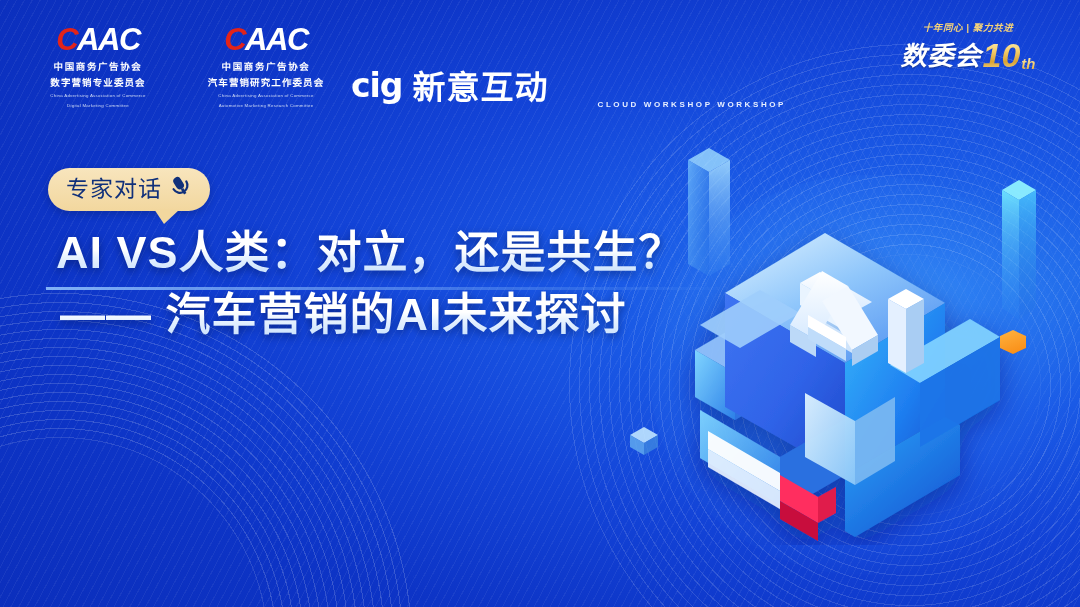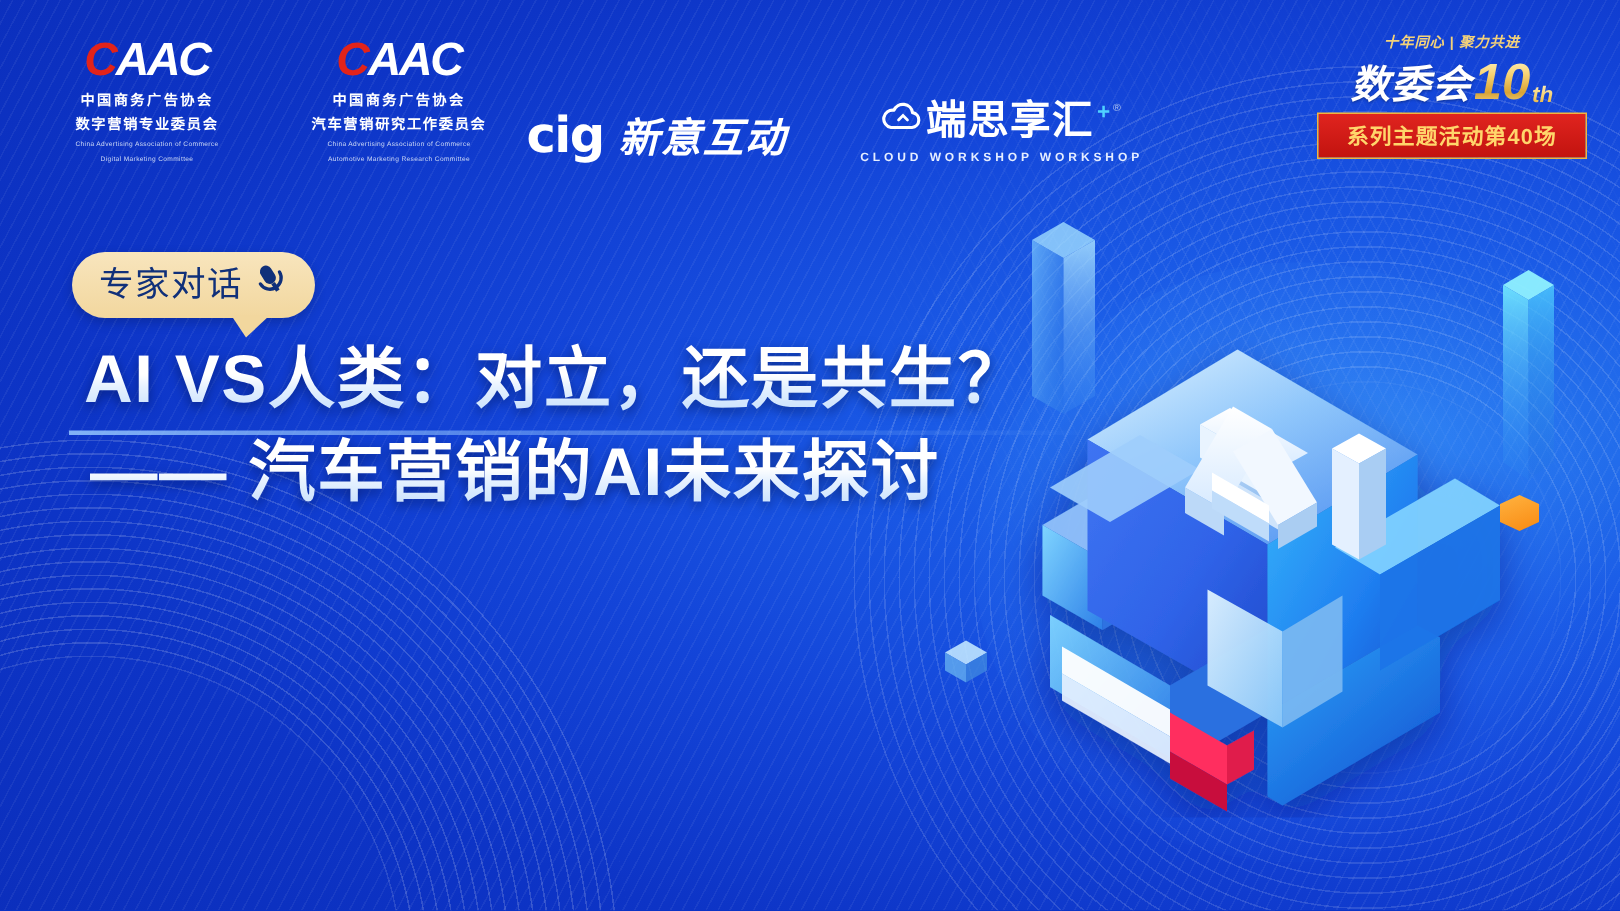--- a/index.html
+++ b/index.html
@@ -61,21 +61,21 @@
   .caac{width:112px;display:flex;flex-direction:column;align-items:center;}
   .caac-mark{font-size:31px;font-weight:bold;font-style:italic;letter-spacing:-1.5px;line-height:1;
     color:#ffffff;white-space:nowrap;}
   .caac-mark .c-red{color:#e2231a;}
   .caac-cn{font-size:9.5px;color:#ffffff;letter-spacing:1.6px;margin-top:4px;white-space:nowrap;font-weight:bold;}
   .caac-cn2{font-size:9.5px;color:#ffffff;letter-spacing:1.1px;margin-top:2px;white-space:nowrap;font-weight:bold;}
   .caac-en{font-size:4.4px;color:#cdd9f5;letter-spacing:.25px;margin-top:3px;white-space:nowrap;text-align:center;line-height:1.6;}
   .sep{width:26px;}
   .cig{display:flex;align-items:center;gap:10px;margin-left:14px;}
   .cig-mark{font-size:33px;font-weight:bold;color:#ffffff;letter-spacing:-1px;line-height:1;font-family:"DejaVu Sans",sans-serif;}
-  .cig-cn{font-size:27px;font-weight:bold;color:#ffffff;letter-spacing:1px;font-style:italic;}
+  .cig-cn{font-size:33px;font-weight:bold;color:#ffffff;letter-spacing:1px;}
   .cloud{display:flex;flex-direction:column;align-items:center;margin-left:34px;}
   .cloud-top{display:flex;align-items:flex-start;}
   .cloud-cn{font-size:27px;font-weight:bold;color:#ffffff;letter-spacing:1px;line-height:1;}
   .cloud-plus{color:#4fd2ff;font-size:15px;font-weight:bold;margin-left:2px;line-height:1;}
   .cloud-reg{font-size:7px;color:#b9ccf0;margin-left:2px;margin-top:2px;}
   .cloud-en{font-size:8px;color:#e6eeff;letter-spacing:2.6px;margin-top:6px;font-weight:bold;}
   .cloud-ico{width:26px;height:22px;margin-right:3px;}
   
   .badge{position:absolute;right:22px;top:20px;width:180px;text-align:center;}
   .badge-tag{font-size:9.5px;font-weight:bold;font-style:italic;color:#f4d27a;letter-spacing:.6px;white-space:nowrap;}
@@ -303,45 +303,31 @@
         <div class="caac-en">China Advertising Association of Commerce</div>
         <div class="caac-en">Automotive Marketing Research Committee</div>
       </div>
 
       <div class="cig">
         <span class="cig-mark">cig</span>
         <span class="cig-cn">新意互动</span>
       </div>
 
       <div class="cloud">
-        <div class="cloud-top">
-          <span class="cloud-ico">
-            <svg width="26" height="22" viewBox="0 0 26 22">
-              <path d="M6 18 h14 a5 5 0 0 0 .4 -9.9 A6.5 6.5 0 0 0 8 6.5 A5.3 5.3 0 0 0 6 18 Z" fill="none" stroke="#ffffff" stroke-width="2.1" stroke-linejoin="round"></path>
-              <path d="M11 13 l3 -3 l3 3" fill="none" stroke="#ffffff" stroke-width="1.8" stroke-linecap="round"></path>
-            </svg>
-          </span>
-          <span class="cloud-cn">端思享汇</span>
-          <span class="cloud-plus">+</span>
-          <span class="cloud-reg">®</span>
-        </div>
         <div class="cloud-en">CLOUD WORKSHOP WORKSHOP</div>
       </div>
     </div>
   </div>
 
   <div class="badge">
     <div class="badge-tag">十年同心 | 聚力共进</div>
     <div class="badge-main">
       <span class="badge-cn">数委会</span>
       <span class="badge-10">10</span>
       <span class="badge-th">th</span>
-    </div>
-    <div class="badge-bar">
-      <span class="badge-bar-txt">系列主题活动第40场</span>
     </div>
   </div>
 
   <div class="tag-wrap">
     <div class="tag">
       <span class="tag-txt">专家对话</span>
       <span>
         <svg width="26" height="24" viewBox="0 0 26 24">
           <g transform="rotate(-32 13 12)">
             <rect x="9" y="1" width="8" height="13" rx="4" fill="#10307a"></rect>

